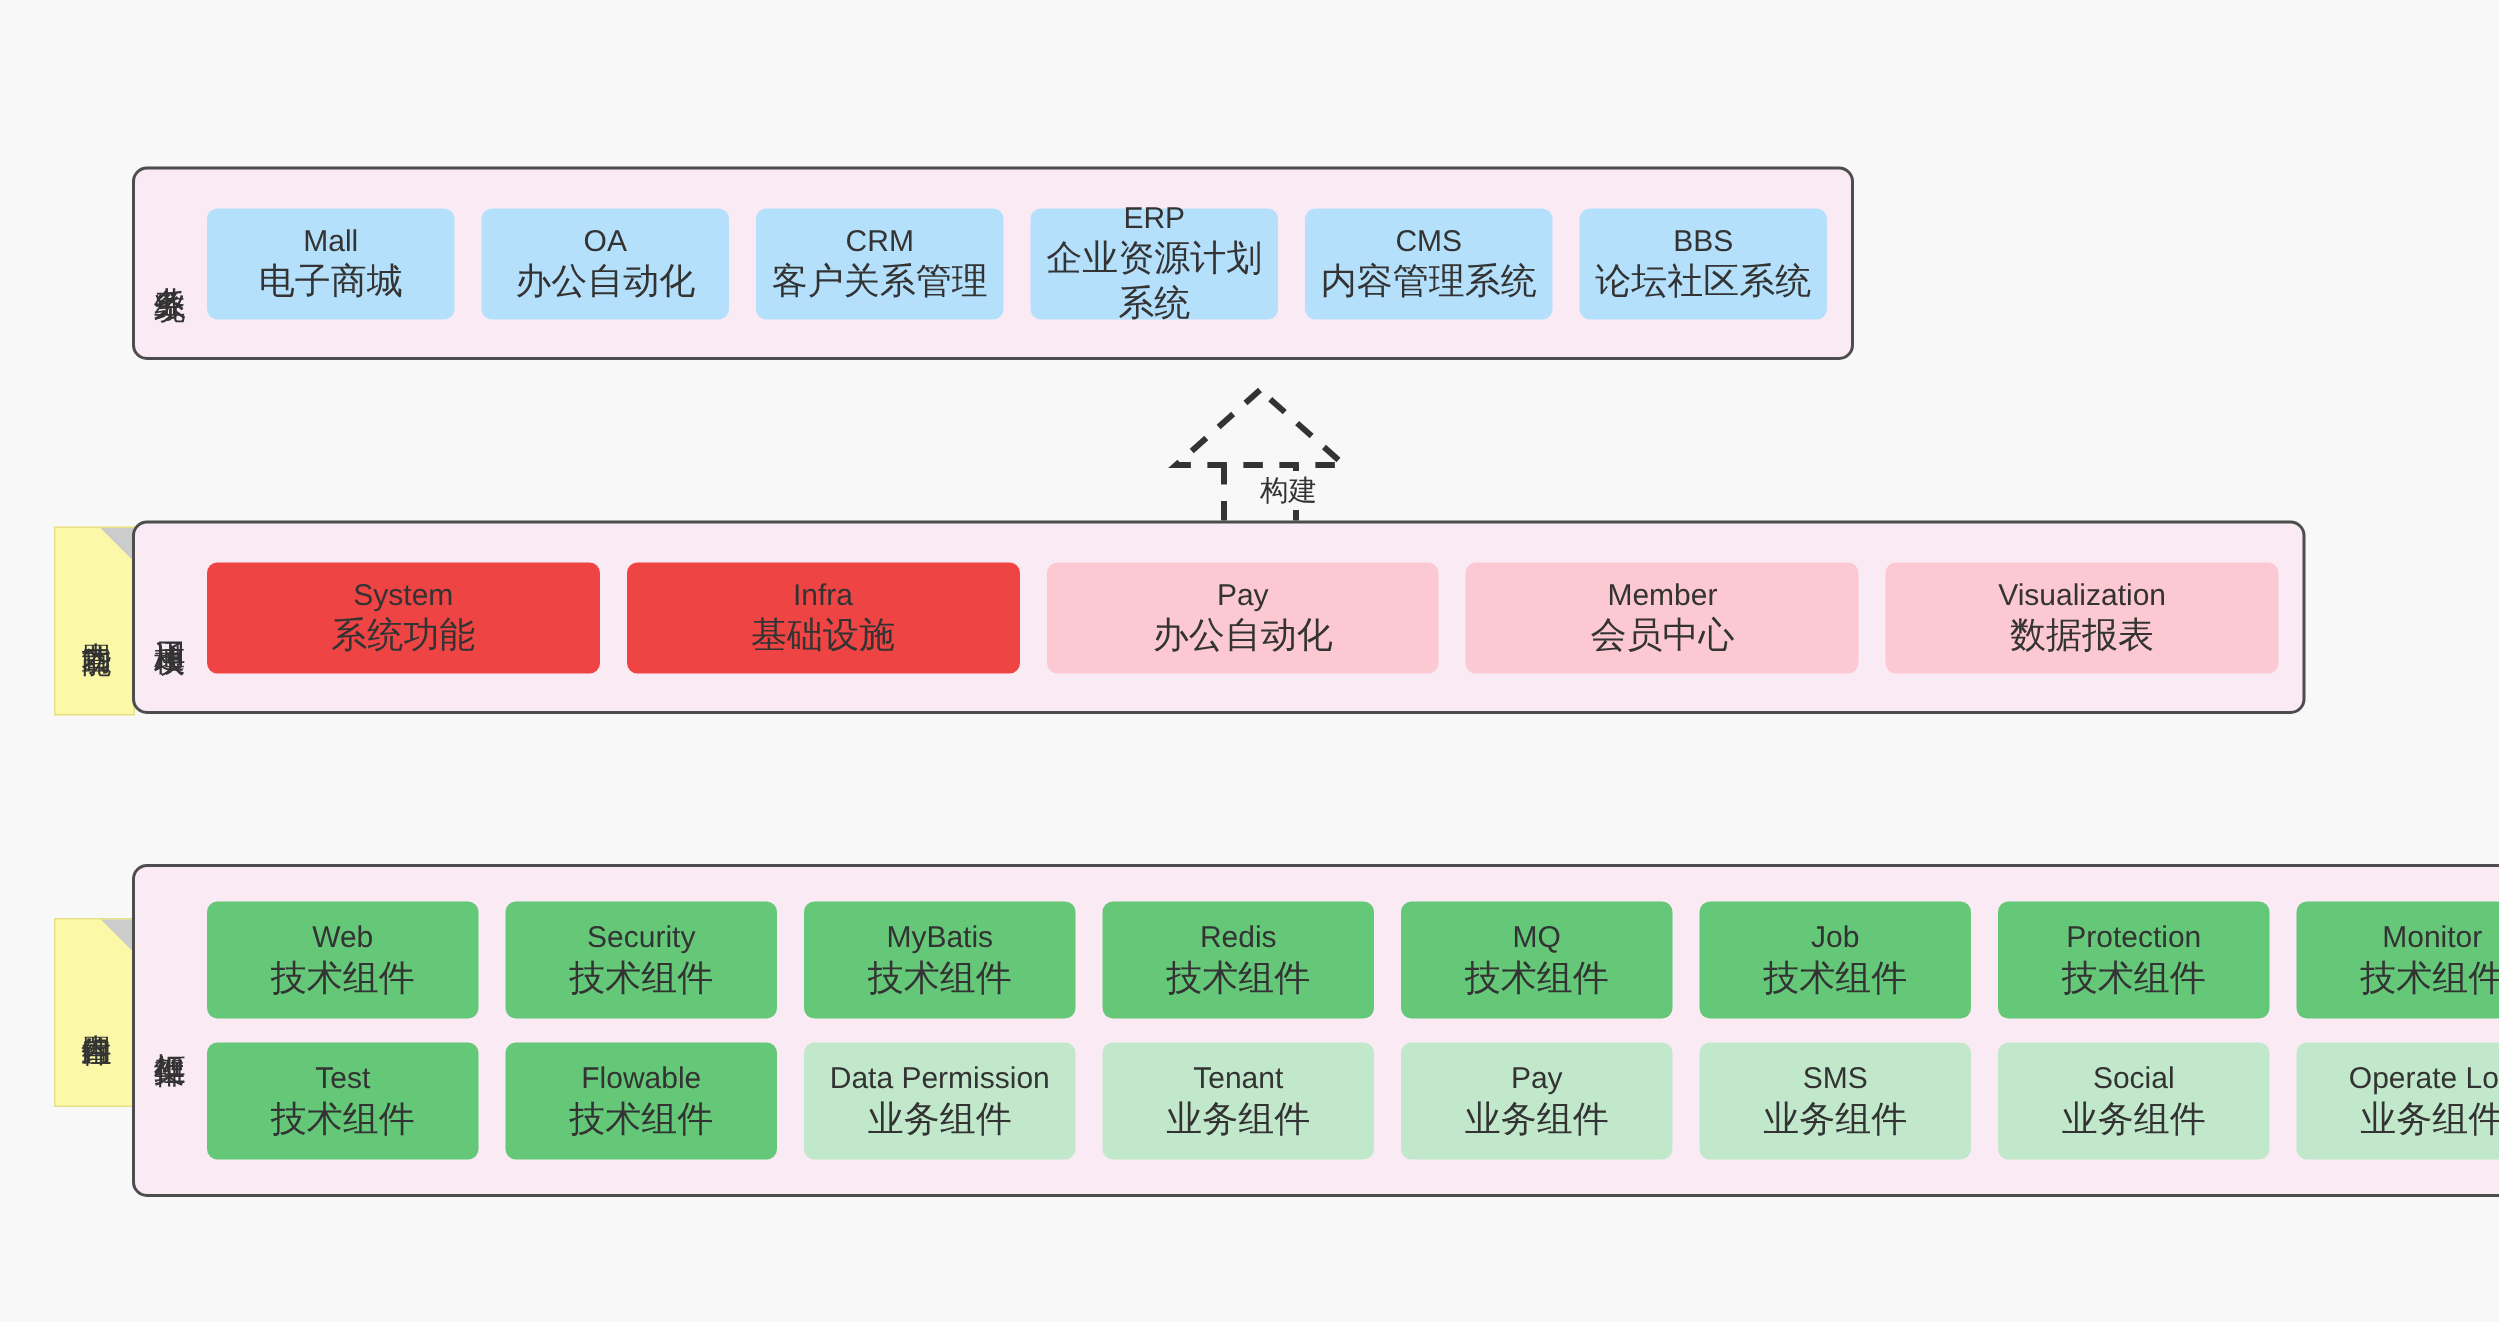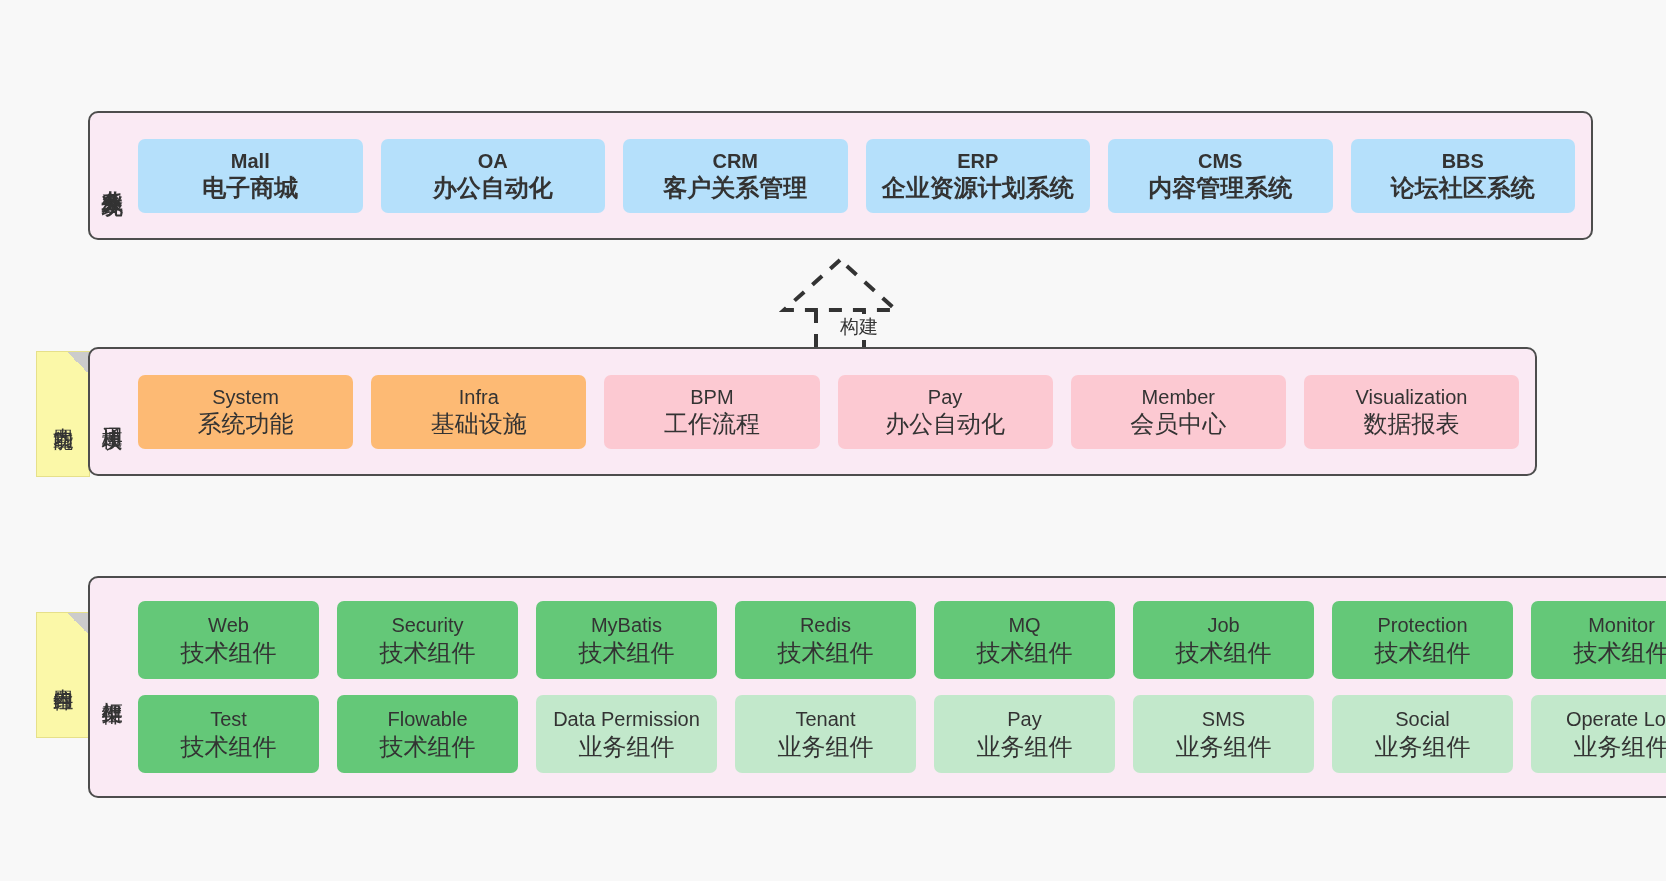--- a/index.html
+++ b/index.html
@@ -62,27 +62,27 @@
     text-align:center;
     line-height:1.22;
     padding:4px 6px;
     box-sizing:border-box;
   }
   .cell .t1{font-size:20px;display:block;}
   .cell .t2{font-size:24px;display:block;}
 
   
   .tone-blue        {background:#b5e0fb;}
-  .tone-red         {background:#fdba74;}
+  .tone-red         {background:#ef4444;}
   .tone-pink        {background:#fcc9d2;}
   .tone-green       {background:#64c878;}
   .tone-lightgreen  {background:#c2e8cb;}
 
   
-  #layer-business{left:88px;  top:111px; width:1505px; height:129px;font-weight:bold;}
+  #layer-business{left:88px;  top:111px; width:1148px; height:129px;}
   #layer-business .row{height:74px;}
   #layer-modules {left:88px;  top:347px; width:1449px; height:129px;}
   #layer-modules .row{height:74px;}
   #layer-framework{left:88px; top:576px; width:1642px; height:222px;}
   #layer-framework .row{height:78px;}
 
   
   .note{
     position:absolute;
     background:#fbf8a8;
@@ -183,24 +183,20 @@
       <div class="row">
         <div class="cell tone-red">
           <span class="t1">System</span>
           <span class="t2">系统功能</span>
         </div>
         <div class="cell tone-red">
           <span class="t1">Infra</span>
           <span class="t2">基础设施</span>
         </div>
         <div class="cell tone-pink">
-          <span class="t1">BPM</span>
-          <span class="t2">工作流程</span>
-        </div>
-        <div class="cell tone-pink">
           <span class="t1">Pay</span>
           <span class="t2">办公自动化</span>
         </div>
         <div class="cell tone-pink">
           <span class="t1">Member</span>
           <span class="t2">会员中心</span>
         </div>
         <div class="cell tone-pink">
           <span class="t1">Visualization</span>
           <span class="t2">数据报表</span>

